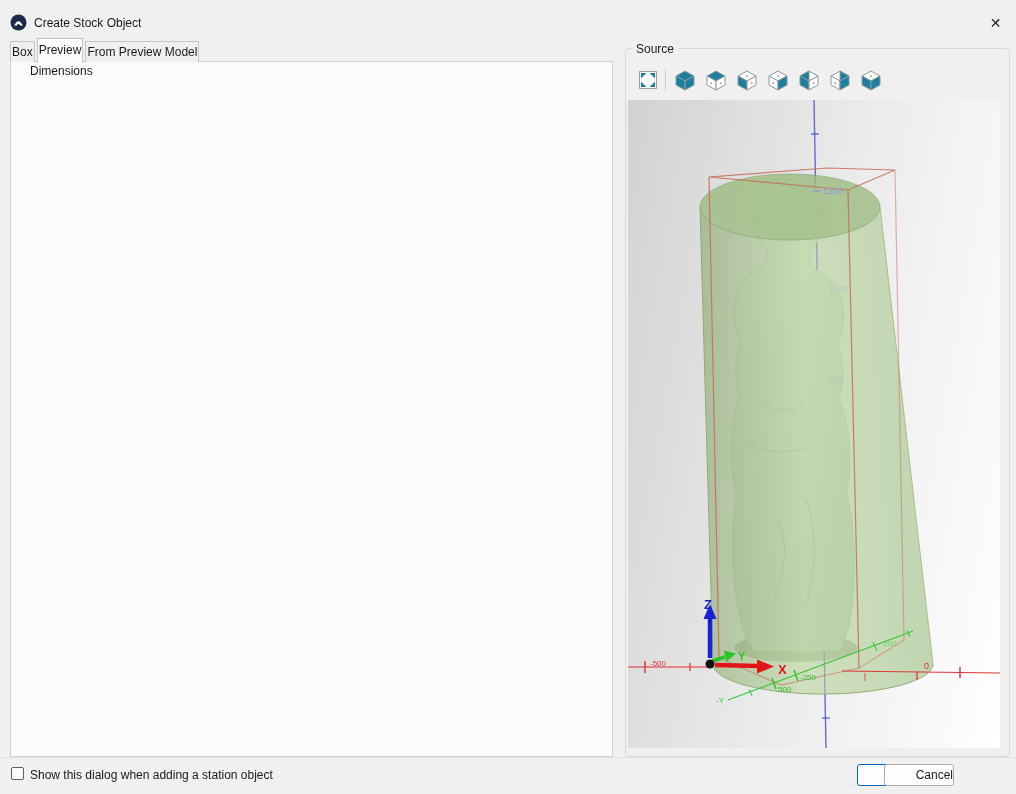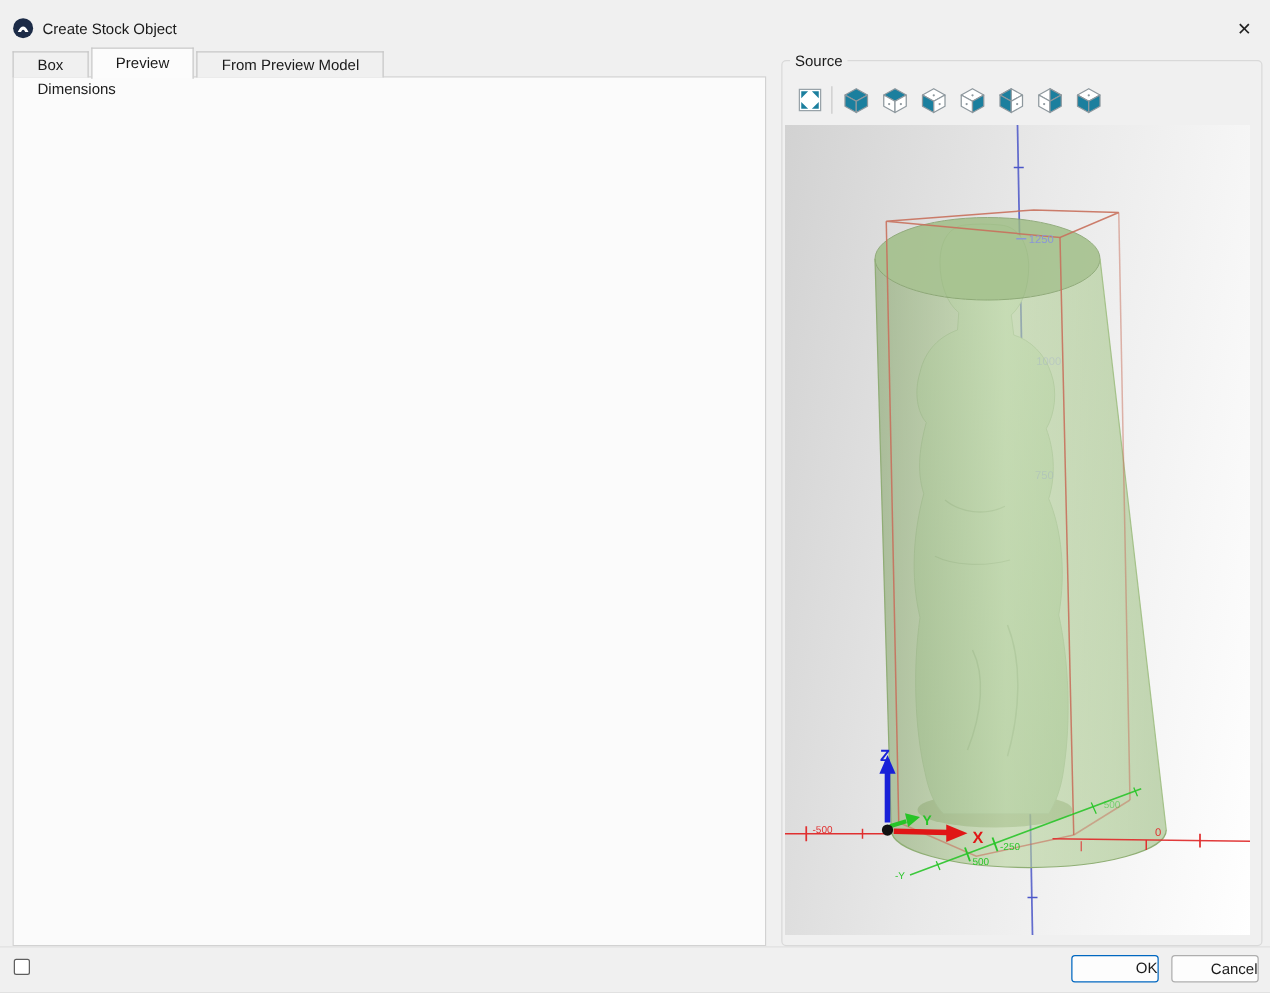--- a/index.html
+++ b/index.html
@@ -8,21 +8,21 @@
     background:#f0f0f0; outline:1px solid #9a9a9a; overflow:hidden;
     font-family:"Liberation Sans", sans-serif; font-size:12px; color:#1a1a1a;
   }
   
   .titlebar{position:absolute;left:0;top:8px;width:100%;height:30px;background:#f0f0f0;}
   .app-icon{position:absolute;left:10px;top:6px;width:17px;height:17px;}
   .title-text{position:absolute;left:34px;top:8px;font-size:12px;}
   .close-btn{position:absolute;left:975px;top:0;width:41px;height:30px;display:flex;align-items:center;justify-content:center;font-size:14px;color:#222;cursor:default;}
   
   .tabbar{position:absolute;left:10px;top:39px;height:23px;display:flex;align-items:flex-end;z-index:3;}
-  .tab{height:20px;line-height:20px;padding:0 19px;background:#f0f0f0;border:1px solid #c6c6c6;border-bottom:none;margin-right:2px;}
+  .tab{height:20px;line-height:20px;padding:0 1px;background:#f0f0f0;border:1px solid #c6c6c6;border-bottom:none;margin-right:2px;}
   .tab.selected{height:24px;line-height:23px;background:#fcfcfc;position:relative;top:1px;z-index:4;}
   .tabpane{position:absolute;left:10px;top:61px;width:601px;height:694px;background:#fbfbfb;border:1px solid #d2d2d2;z-index:1;}
   
   .groupbox{position:absolute;border:1px solid #d9d9d9;border-radius:4px;}
   .group-label{position:absolute;padding:0 4px;font-size:12px;z-index:2;}
   
   .form-label{position:absolute;font-size:12px;line-height:15px;}
   .spinbox{position:absolute;height:21px;background:#fff;border:1px solid #8f8f8f;display:flex;box-sizing:border-box;}
   .spinbox input{flex:1;border:none;outline:none;padding:0 5px;font:12px "Liberation Sans",sans-serif;background:transparent;}
   .spin-btns{width:15px;display:flex;flex-direction:column;border-left:1px solid #cfcfcf;}
@@ -274,16 +274,17 @@
         <circle cx="82" cy="564" r="4.5" fill="#111111"></circle>
       </g>
       <text x="76" y="509" font-size="13" font-weight="bold" fill="#1921d8">Z</text>
       <text x="150" y="574" font-size="13" font-weight="bold" fill="#e01616">X</text>
       <text x="110" y="560" font-size="11" font-weight="bold" fill="#27c427">Y</text>
     </svg>
   </div>
 
   <div class="footer-sep"></div>
   <span class="checkbox"></span>
+  <span class="checkbox-label">Show this dialog when adding a station object</span>
   <div class="btn primary" style="left:857px;top:764px;width:70px;height:22px;line-height:19px;">OK</div>
-  <div class="btn" style="left:937px;top:764px;width:70px;height:22px;line-height:20px;">Cancel</div>
+  <div class="btn" style="left:884px;top:764px;width:70px;height:22px;line-height:20px;">Cancel</div>
 
 </div>
 
 </body></html>

